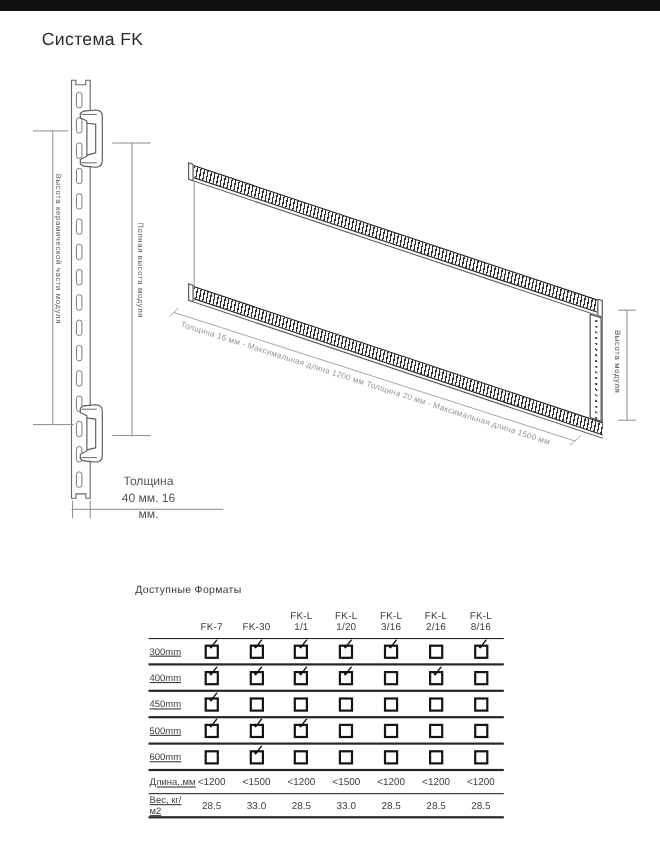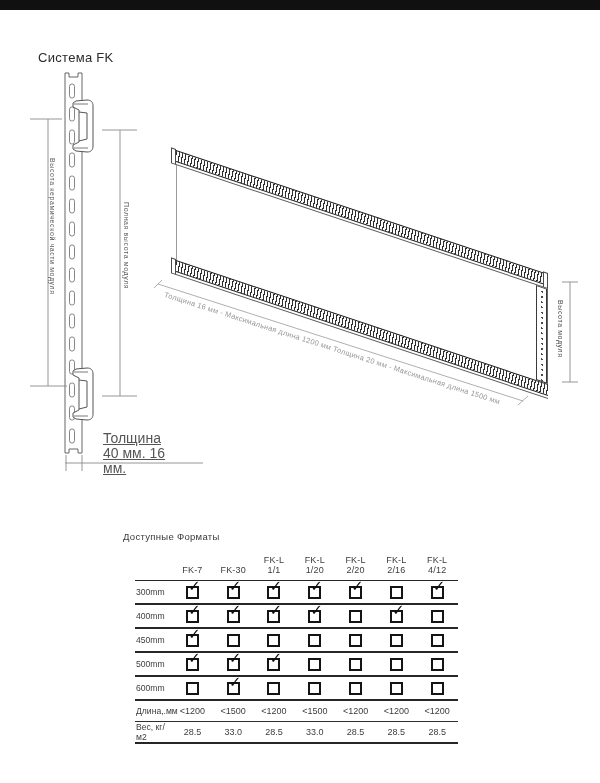--- a/index.html
+++ b/index.html
@@ -1,31 +1,31 @@
 <!DOCTYPE html>
 <html><head>
 <meta charset="utf-8">
 <style>
   html,body{margin:0;padding:0;}
   body{
     width:600px;height:783px;position:relative;overflow:hidden;
     background:#ffffff;font-family:"Liberation Sans",sans-serif;
   }
   .topbar{position:absolute;left:0;top:0;width:600px;height:10px;background:#101010;}
-  .page-title{position:absolute;left:38px;top:28px;font-size:13px;color:#2b2b2b;letter-spacing:.3px;margin-top:22px;}
+  .page-title{position:absolute;left:38px;top:28px;font-size:16px;color:#2b2b2b;letter-spacing:.3px;}
 
   
   .drawing-svg{position:absolute;left:0;top:0;width:600px;height:783px;pointer-events:none;}
   .vlabel{
     position:absolute;writing-mode:vertical-rl;font-size:7px;color:#5a5a5a;
     letter-spacing:.6px;white-space:nowrap;
   }
   .thickness-note{
-    position:absolute;left:103px;top:431px;width:64px;text-align:left;
-    font-size:14px;color:#555;line-height:15px;text-decoration:underline;
+    position:absolute;left:103px;top:431px;width:64px;text-align:center;
+    font-size:11px;color:#555;line-height:15px;
   }
 
   
   .panel3d{
     position:absolute;left:176px;top:150px;width:372px;height:128px;
     transform:skewY(18.43deg);transform-origin:0 0;
   }
   .panel3d>div{position:absolute;box-sizing:border-box;}
   .band{
     left:0;width:372px;height:12px;
@@ -61,21 +61,21 @@
   .formats-grid{position:absolute;left:135px;top:551px;width:323px;}
   .frow{
     display:grid;grid-template-columns:37px repeat(7,40.8px);
     align-items:center;border-bottom:2px solid #262626;
   }
   .frow.header{height:29px;border-bottom:1.8px solid #262626;}
   .frow.size{height:22px;}
   .frow.info{height:20px;}
   .frow.info.thin{border-bottom:1.4px solid #2e2e2e;}
   .fcell{text-align:center;font-size:9px;color:#3c3c3c;}
-  .flabel{text-align:left;font-size:8.6px;color:#3c3c3c;padding-left:1px;}
+  .flabel{text-align:left;font-size:8.6px;color:#3c3c3c;padding-left:1px;text-decoration:underline;}
   .frow.header .fcell{align-self:end;padding-bottom:5px;line-height:10px;letter-spacing:.2px;}
   .cbx{
     display:inline-block;position:relative;width:13px;height:13px;
     border:2px solid #141414;box-sizing:border-box;vertical-align:middle;background:#fff;
   }
   .cbx .mark{
     position:absolute;top:-9px;left:0px;font-size:15px;font-weight:700;color:#0d0d0d;
     line-height:15px;font-family:"DejaVu Sans",sans-serif;
   }
 </style>
@@ -166,29 +166,29 @@
       <div class="fcell">
         <div>FK-L</div>
         <div>1/1</div>
       </div>
       <div class="fcell">
         <div>FK-L</div>
         <div>1/20</div>
       </div>
       <div class="fcell">
         <div>FK-L</div>
-        <div>2/20</div>
+        <div>3/16</div>
       </div>
       <div class="fcell">
         <div>FK-L</div>
         <div>2/16</div>
       </div>
       <div class="fcell">
         <div>FK-L</div>
-        <div>4/12</div>
+        <div>8/16</div>
       </div>
     </div>
     <div class="frow size">
       <div class="fcell flabel">300mm</div>
       <div class="fcell"><span class="cbx"><span class="mark">✓</span></span></div>
       <div class="fcell"><span class="cbx"><span class="mark">✓</span></span></div>
       <div class="fcell"><span class="cbx"><span class="mark">✓</span></span></div>
       <div class="fcell"><span class="cbx"><span class="mark">✓</span></span></div>
       <div class="fcell"><span class="cbx"><span class="mark">✓</span></span></div>
       <div class="fcell"><span class="cbx"></span></div>

